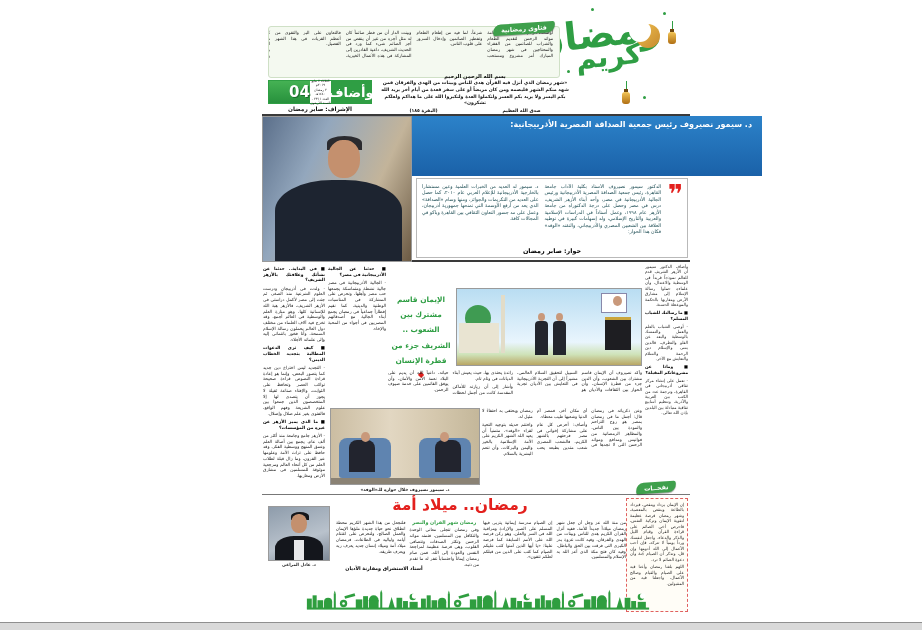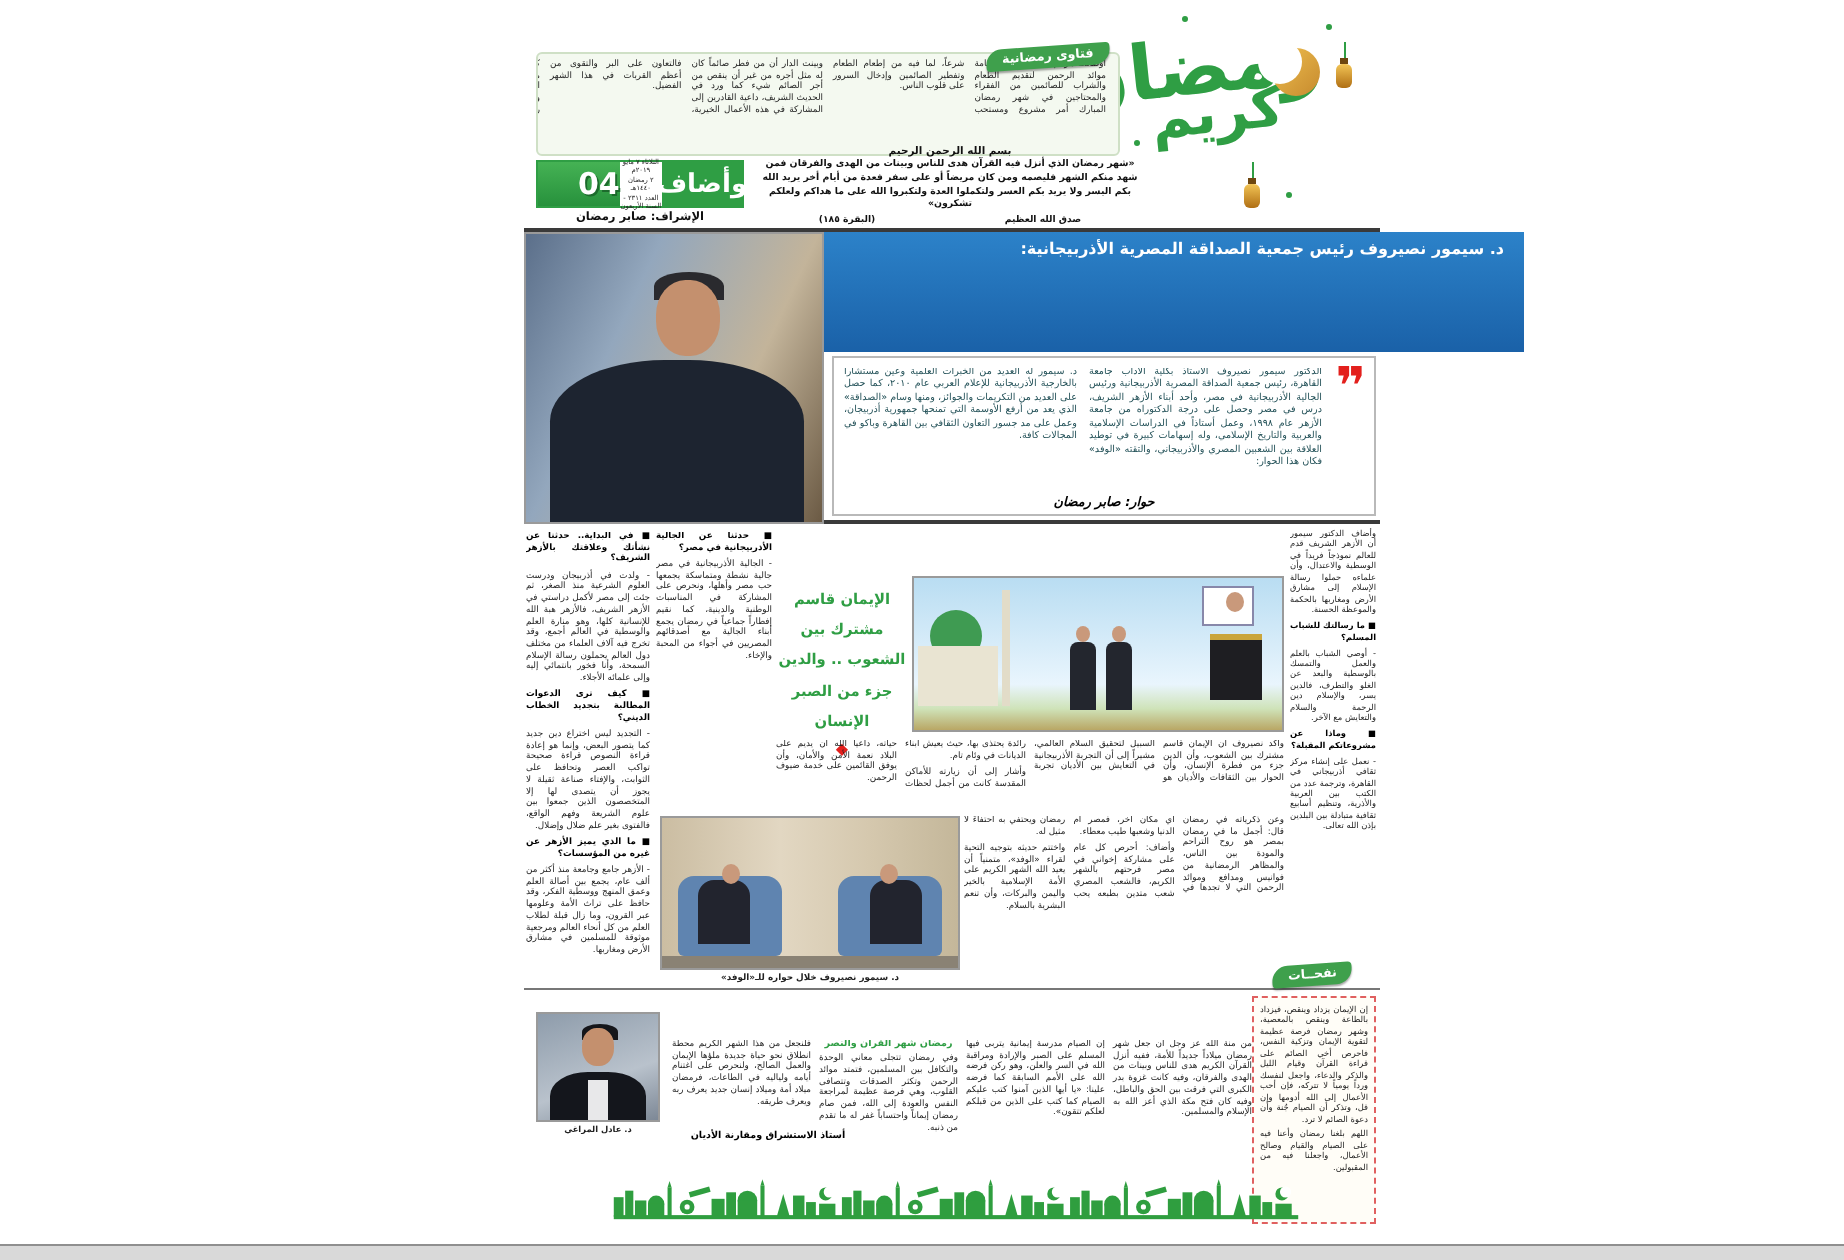--- a/index.html
+++ b/index.html
@@ -38,21 +38,21 @@
   .banner{background:linear-gradient(180deg,#2c82c9,#1a61a8);}
   .kicker{color:#fff;font-weight:bold;font-size:8px;text-align:right;}
   .head-box{background:#fff;border-radius:6px;border:2px solid #d8e8f6;
     display:flex;align-items:center;justify-content:center;box-shadow:0 1px 2px rgba(0,0,0,.35);}
   .head-red{color:#e3201d;font-weight:bold;font-size:19.5px;letter-spacing:-.5px;}
   
   .intro-box{border:1px solid #b9b9b9;background:#fff;box-sizing:border-box;}
   .intro-text{column-count:2;column-gap:6px;font-size:4.8px;line-height:1.35;
     text-align:justify;color:#1f4e55;}
   .quote-glyph{color:#e3201d;font-size:26px;line-height:18px;font-weight:bold;}
-  .byline{font-size:6.4px;font-weight:bold;text-align:center;color:#000;font-style:italic;}
+  .byline{font-size:6.4px;font-weight:bold;text-align:center;color:#000;}
   
   .iv-headline{color:#e3201d;font-weight:bold;font-size:14.5px;text-align:center;white-space:nowrap;}
   .pullquote{color:#2f9e44;font-weight:bold;font-size:7.4px;text-align:center;line-height:2.05;}
   .diamond{color:#e3201d;font-size:8px;text-align:center;line-height:1;}
   .cols4{column-count:4;column-gap:4px;}
   .cols3{column-count:3;column-gap:4px;}
   .subhead-green{color:#2f9e44;font-weight:bold;font-size:4.8px;text-align:center;margin:1px 0;}
   
   .ra-headline{color:#e3201d;font-weight:bold;font-size:15.5px;text-align:center;}
   .author-title{font-size:4.8px;font-weight:bold;text-align:center;background:#fff;}
@@ -185,21 +185,21 @@
     <p>- التجديد ليس اختراع دين جديد كما يتصور البعض، وإنما هو إعادة قراءة النصوص قراءة صحيحة تواكب العصر وتحافظ على الثوابت، والإفتاء صناعة ثقيلة لا يجوز أن يتصدى لها إلا المتخصصون الذين جمعوا بين علوم الشريعة وفهم الواقع، فالفتوى بغير علم ضلال وإضلال.</p>
     <p class="q">■ ما الذي يميز الأزهر عن غيره من المؤسسات؟</p>
     <p>- الأزهر جامع وجامعة منذ أكثر من ألف عام، يجمع بين أصالة العلم وعمق المنهج ووسطية الفكر، وقد حافظ على تراث الأمة وعلومها عبر القرون، وما زال قبلة لطلاب العلم من كل أنحاء العالم ومرجعية موثوقة للمسلمين في مشارق الأرض ومغاربها.</p>
   </div>
   <div class="tiny abs" style="left:66px;top:266px;width:58px;height:138px;">
     <p class="q">■ حدثنا عن الجالية الأذربيجانية في مصر؟</p>
     <p>- الجالية الأذربيجانية في مصر جالية نشطة ومتماسكة يجمعها حب مصر وأهلها، ونحرص على المشاركة في المناسبات الوطنية والدينية، كما نقيم إفطاراً جماعياً في رمضان يجمع أبناء الجالية مع أصدقائهم المصريين في أجواء من المحبة والإخاء.</p>
   </div>
 
   <div class="abs" style="left:126px;top:292px;width:66px;height:76px;">
-    <div class="pullquote">الإيمان قاسم مشترك بين الشعوب .. والدين جزء من الصبر الإنسان</div>
+    <div class="pullquote">الإيمان قاسم مشترك بين الشعوب .. الشريف جزء من فطرة الإنسان</div>
     <div class="diamond" style="margin-top:3px;">◆</div>
   </div>
 
   <div class="photo p-award abs" style="left:194px;top:288px;width:186px;height:78px;">
     <div class="dome"></div>
       <div class="mbase"></div>
       <div class="minaret"></div>
     <div class="kaaba"></div>
     <div class="card"></div>
       <div class="cardface"></div>
@@ -226,20 +226,21 @@
   <div class="caption abs" style="left:68px;top:487px;width:150px;">د. سيمور نصيروف خلال حواره للـ«الوفد»</div>
 
   <div class="tiny cols3 abs" style="left:220px;top:408px;width:160px;height:86px;">
     <p>وعن ذكرياته في رمضان قال: أجمل ما في رمضان بمصر هو روح التراحم والمودة بين الناس، والمظاهر الرمضانية من فوانيس ومدافع وموائد الرحمن التي لا تجدها في أي مكان آخر، فمصر أم الدنيا وشعبها طيب معطاء.</p>
     <p>وأضاف: أحرص كل عام على مشاركة إخواني في مصر فرحتهم بالشهر الكريم، فالشعب المصري شعب متدين بطبعه يحب رمضان ويحتفي به احتفاءً لا مثيل له.</p>
     <p>واختتم حديثه بتوجيه التحية لقراء «الوفد»، متمنياً أن يعيد الله الشهر الكريم على الأمة الإسلامية بالخير واليمن والبركات، وأن تنعم البشرية بالسلام.</p>
   </div>
 
   <div class="rule abs" style="left:0;top:494px;width:428px;height:1px;background:#777;"></div>
 
+  <div class="ra-headline abs" style="left:88px;top:496px;width:220px;">رمضان.. ميلاد أمة</div>
 
   <div class="photo p-auth abs" style="left:6px;top:506px;width:62px;height:55px;">
     <div class="hair"></div>
       <div class="head"></div>
       <div class="suit"></div>
       <div class="shirt"></div>
   </div>
   <div class="caption abs" style="left:6px;top:562px;width:62px;font-size:4.2px;">د. عادل المراغي</div>
 
   <div class="tiny cols4 abs" style="left:74px;top:520px;width:290px;height:58px;">

